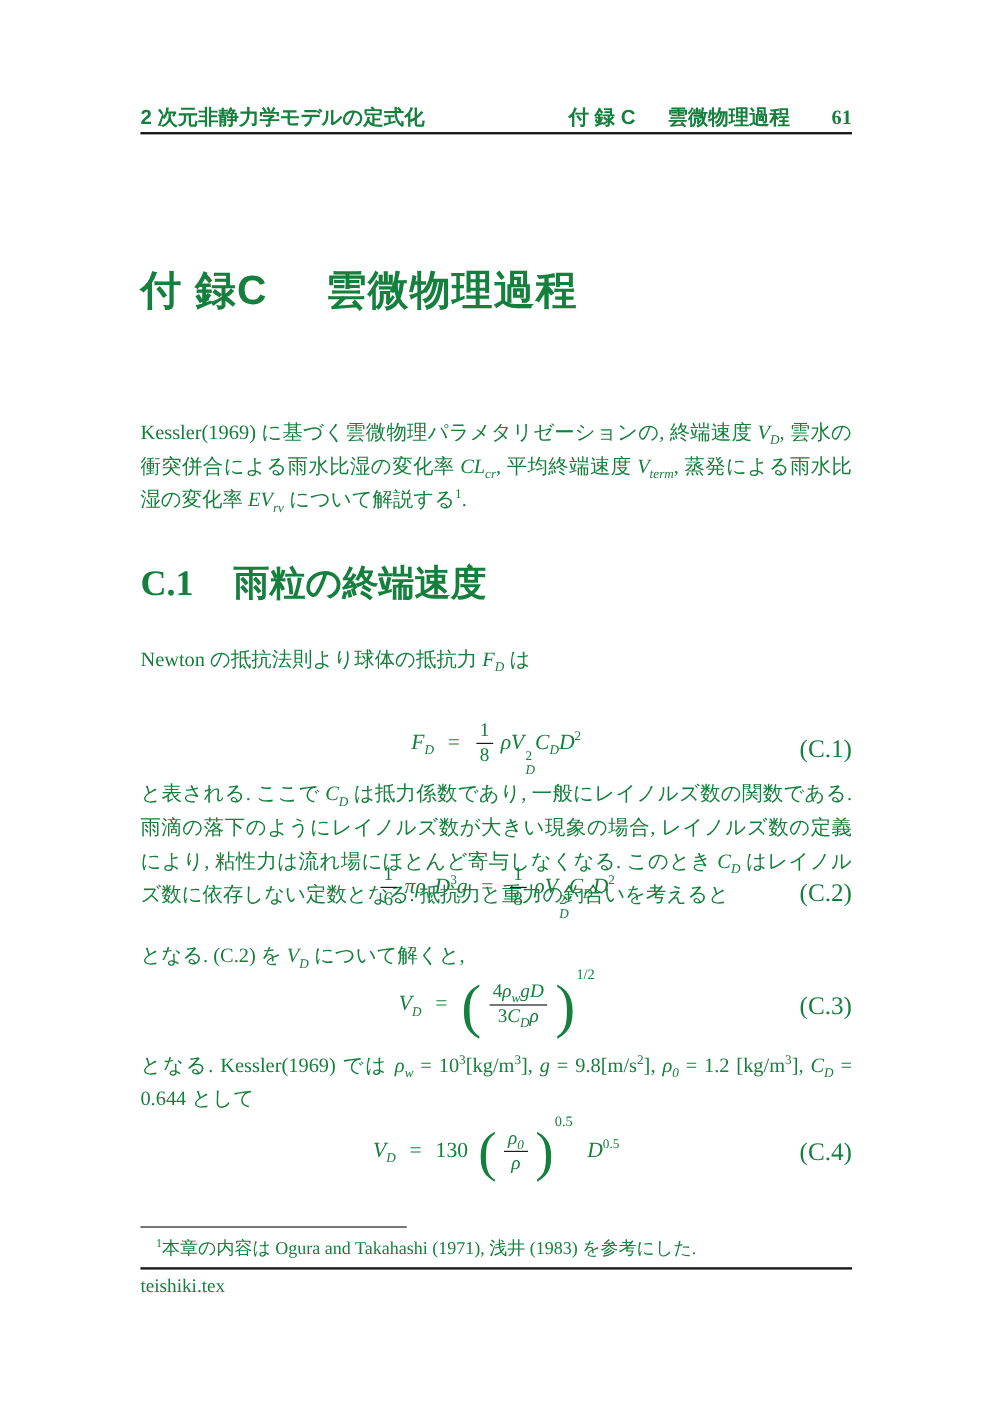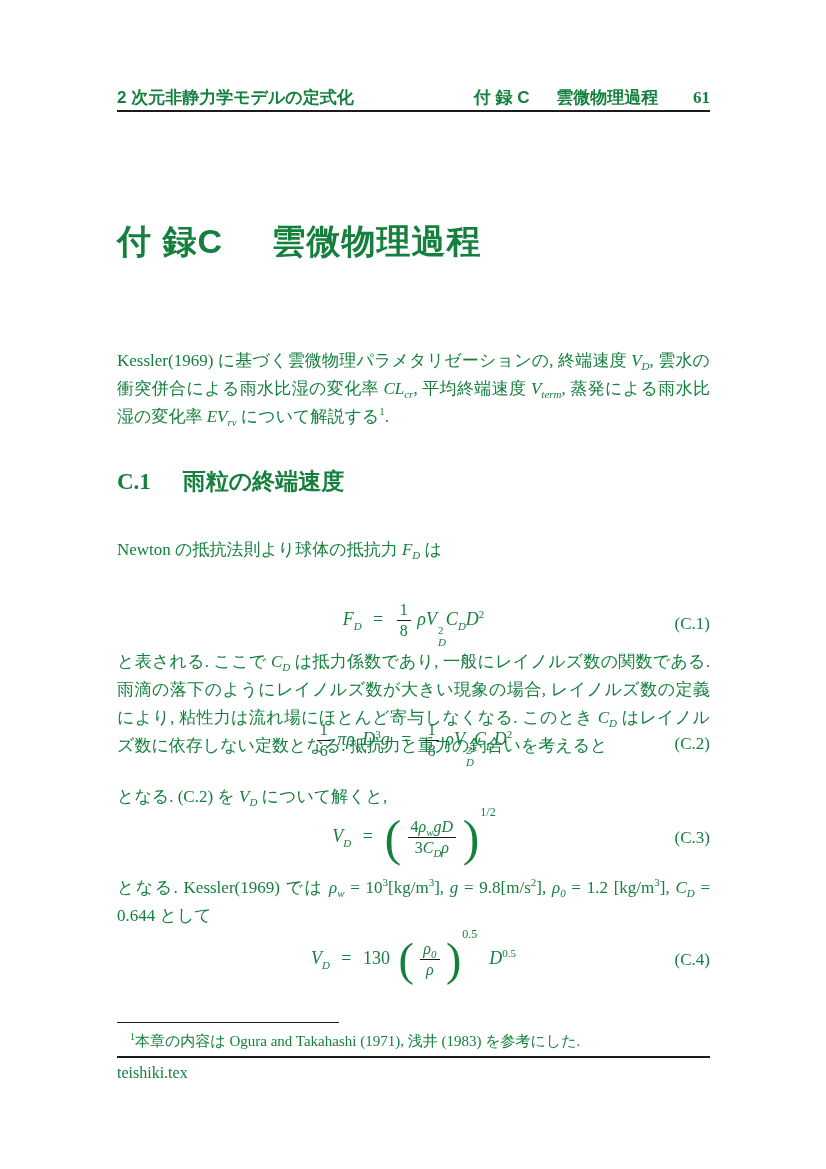--- a/index.html
+++ b/index.html
@@ -29,21 +29,21 @@
   
   .para{position:absolute;left:117px;width:593px;margin:0;font-size:17px;
         line-height:28px;text-align:justify;}
   .p-intro{top:347px;}
   .p-newton{top:536px;}
   .p-cd{top:648px;}
   .p-solve{top:783px;}
   .p-kessler{top:874px;}
 
   
-  .section{position:absolute;top:466px;left:117px;margin:0;font-size:23px;font-weight:bold;}
+  .section{position:absolute;top:466px;left:117px;margin:0;font-size:30px;font-weight:bold;}
   .sec-gap{margin-left:26px;}
 
   
   .fn-rule{position:absolute;top:1022px;left:117px;width:222px;height:1px;background:#1b1b1b;}
   .footnote{position:absolute;top:1029px;left:117px;width:593px;box-sizing:border-box;
             padding-left:13px;margin:0;font-size:15px;line-height:24px;}
   .footnote .msup{font-size:10px;}
   .ft-rule{position:absolute;top:1056px;left:117px;width:593px;height:2px;background:#1b1b1b;}
   .footer{position:absolute;top:1064px;left:117px;width:593px;display:flex;
           justify-content:space-between;font-size:16px;}
@@ -51,21 +51,21 @@
   
   .mi{font-style:italic;font-family:"Liberation Serif","DejaVu Serif",serif;}
   .msub{font-size:11px;font-style:italic;line-height:0;}
   .msup{font-size:11px;font-style:normal;line-height:0;}
   .eqrow{position:absolute;left:117px;width:593px;display:flex;align-items:center;
          justify-content:center;font-size:18px;}
   .eq1{top:558px;height:52px;margin-top:40px;}
   .eq2{top:718px;height:52px;}
   .eq3{top:806px;height:64px;}
   .eq4{top:928px;height:64px;}
-  .eqlabel{position:absolute;right:0;font-size:17px;font-style:normal;}
+  .eqlabel{position:absolute;right:0;font-size:21px;font-style:normal;}
   .mrel{margin:0 7px;}
   .mcoef{margin-right:4px;}
   .frac{display:inline-block;text-align:center;vertical-align:middle;margin:0 2px;}
   .frac .num{display:block;font-size:16px;line-height:1.25;padding:0 3px;}
   .frac .den{display:block;font-size:16px;line-height:1.3;border-top:1px solid #1b1b1b;padding:0 3px;}
   .ssk{display:inline-flex;flex-direction:column;align-items:flex-start;line-height:1.05;
        vertical-align:-0.5em;margin-left:1px;}
   .ssk .sk-sup{font-size:11px;font-style:normal;}
   .ssk .sk-sub{font-size:11px;font-style:italic;}
   .bigp{vertical-align:middle;line-height:0;display:inline-block;font-weight:400;}

